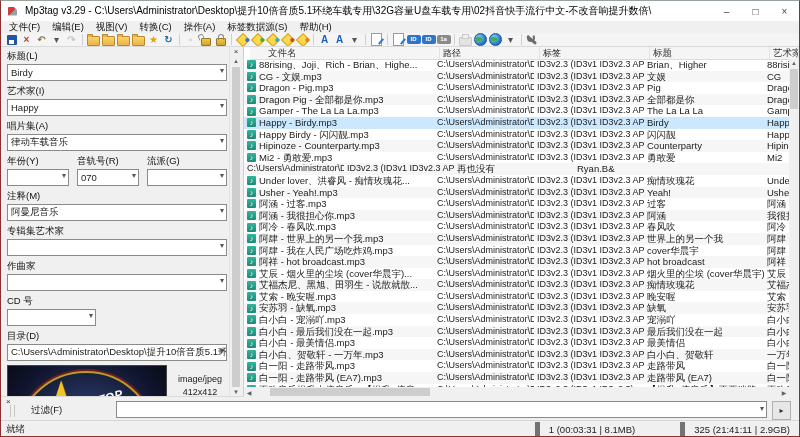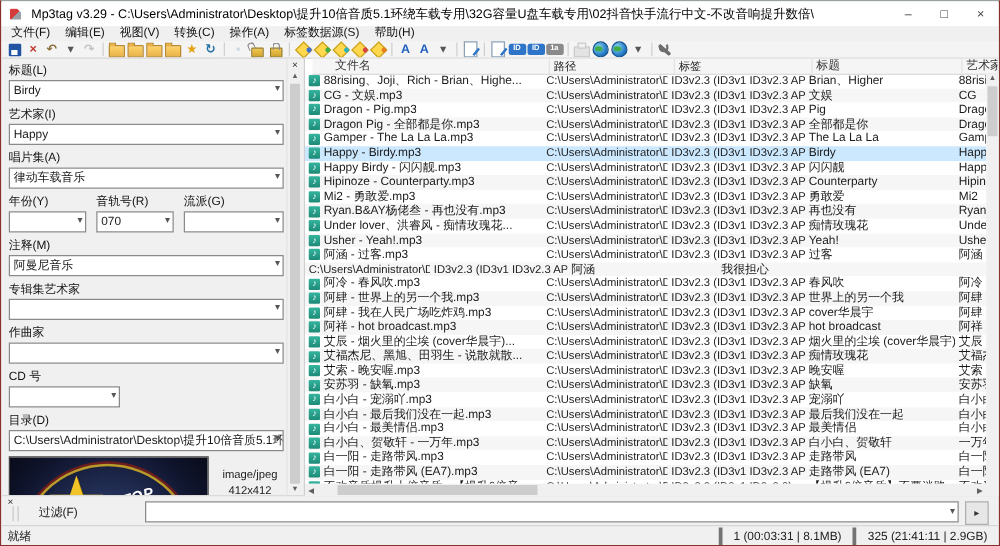--- a/index.html
+++ b/index.html
@@ -89,21 +89,21 @@
   .filterbar{position:absolute;left:0;top:395px;width:100%;height:24px;background:#f0f0f0;border-top:1px solid #dadada;}
   .fb-close{position:absolute;left:5px;top:0;font-size:8px;color:#333;}
   .fb-grip{position:absolute;left:9px;top:8px;width:3px;height:12px;border-left:1px solid #c7c7c7;border-right:1px solid #c7c7c7;}
   .fb-label{position:absolute;left:30px;top:7px;font-size:9.5px;}
   .fb-input{position:absolute;left:115px;top:4px;right:32px;height:15px;background:#fff;border:1px solid #8a8a8a;}
   .fb-input .caret{position:absolute;right:2px;top:2px;font-size:8px;color:#555;}
   .fb-go{position:absolute;right:8px;top:4px;width:17px;height:17px;background:#e7e7e7;border:1px solid #b0b0b0;display:flex;align-items:center;justify-content:center;font-size:8px;color:#333;}
   
   .statusbar{position:absolute;left:0;top:419px;width:100%;height:16px;background:#f0f0f0;border-top:1px solid #d6d6d6;display:flex;align-items:center;font-size:9.5px;color:#222;}
   .st-ready{padding-left:5px;flex:1;}
-  .st-seg{border-left:3px solid #737373;padding:0 9px;line-height:15px;}
+  .st-seg{border-left:5px solid #737373;padding:0 9px;line-height:15px;margin-left:36px;}
 </style>
 </head>
 <body>
 
 <div id="window">
 
   <div class="titlebar">
     <span class="app-icon">
         <span class="tagshape"></span>
       </span>
@@ -431,24 +431,20 @@
             <span class="cell c-file">
               <i class="mp3-icon">♪</i>
               <span class="fname">Mi2 - 勇敢爱.mp3</span>
             </span>
             <span class="cell c-path">C:\Users\Administrator\Desktop\...</span>
             <span class="cell c-tag">ID3v2.3 (ID3v1 ID3v2.3 APEv2)</span>
             <span class="cell c-title">勇敢爱</span>
             <span class="cell c-artist">Mi2</span>
           </div>
           <div class="trow alt">
-            <span class="cell c-file">
-              <i class="mp3-icon">♪</i>
-              <span class="fname">Ryan.B&amp;AY杨佬叁 - 再也没有.mp3</span>
-            </span>
             <span class="cell c-path">C:\Users\Administrator\Desktop\...</span>
             <span class="cell c-tag">ID3v2.3 (ID3v1 ID3v2.3 APEv2)</span>
             <span class="cell c-title">再也没有</span>
             <span class="cell c-artist">Ryan.B&amp;</span>
           </div>
           <div class="trow">
             <span class="cell c-file">
               <i class="mp3-icon">♪</i>
               <span class="fname">Under lover、洪睿风 - 痴情玫瑰花...</span>
             </span>
@@ -471,20 +467,24 @@
             <span class="cell c-file">
               <i class="mp3-icon">♪</i>
               <span class="fname">阿涵 - 过客.mp3</span>
             </span>
             <span class="cell c-path">C:\Users\Administrator\Desktop\...</span>
             <span class="cell c-tag">ID3v2.3 (ID3v1 ID3v2.3 APEv2)</span>
             <span class="cell c-title">过客</span>
             <span class="cell c-artist">阿涵</span>
           </div>
           <div class="trow alt">
+            <span class="cell c-file">
+              <i class="mp3-icon">♪</i>
+              <span class="fname">阿涵 - 我很担心你.mp3</span>
+            </span>
             <span class="cell c-path">C:\Users\Administrator\Desktop\...</span>
             <span class="cell c-tag">ID3v2.3 (ID3v1 ID3v2.3 APEv2)</span>
             <span class="cell c-title">阿涵</span>
             <span class="cell c-artist">我很担心</span>
           </div>
           <div class="trow">
             <span class="cell c-file">
               <i class="mp3-icon">♪</i>
               <span class="fname">阿冷 - 春风吹.mp3</span>
             </span>

